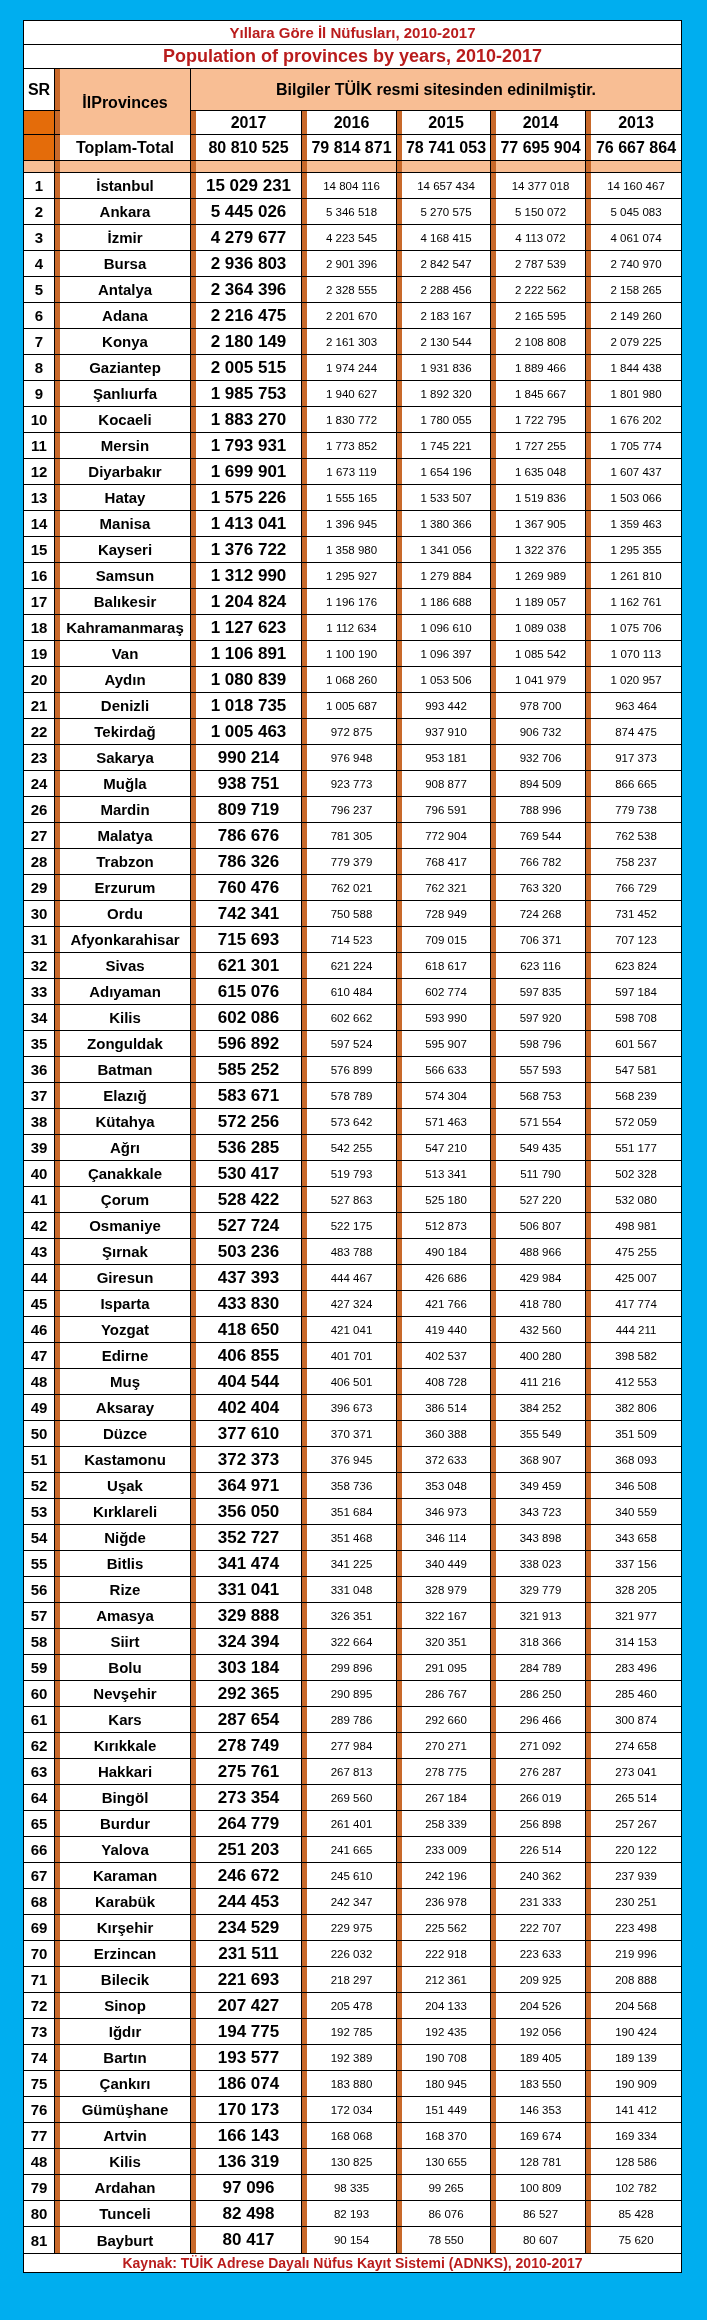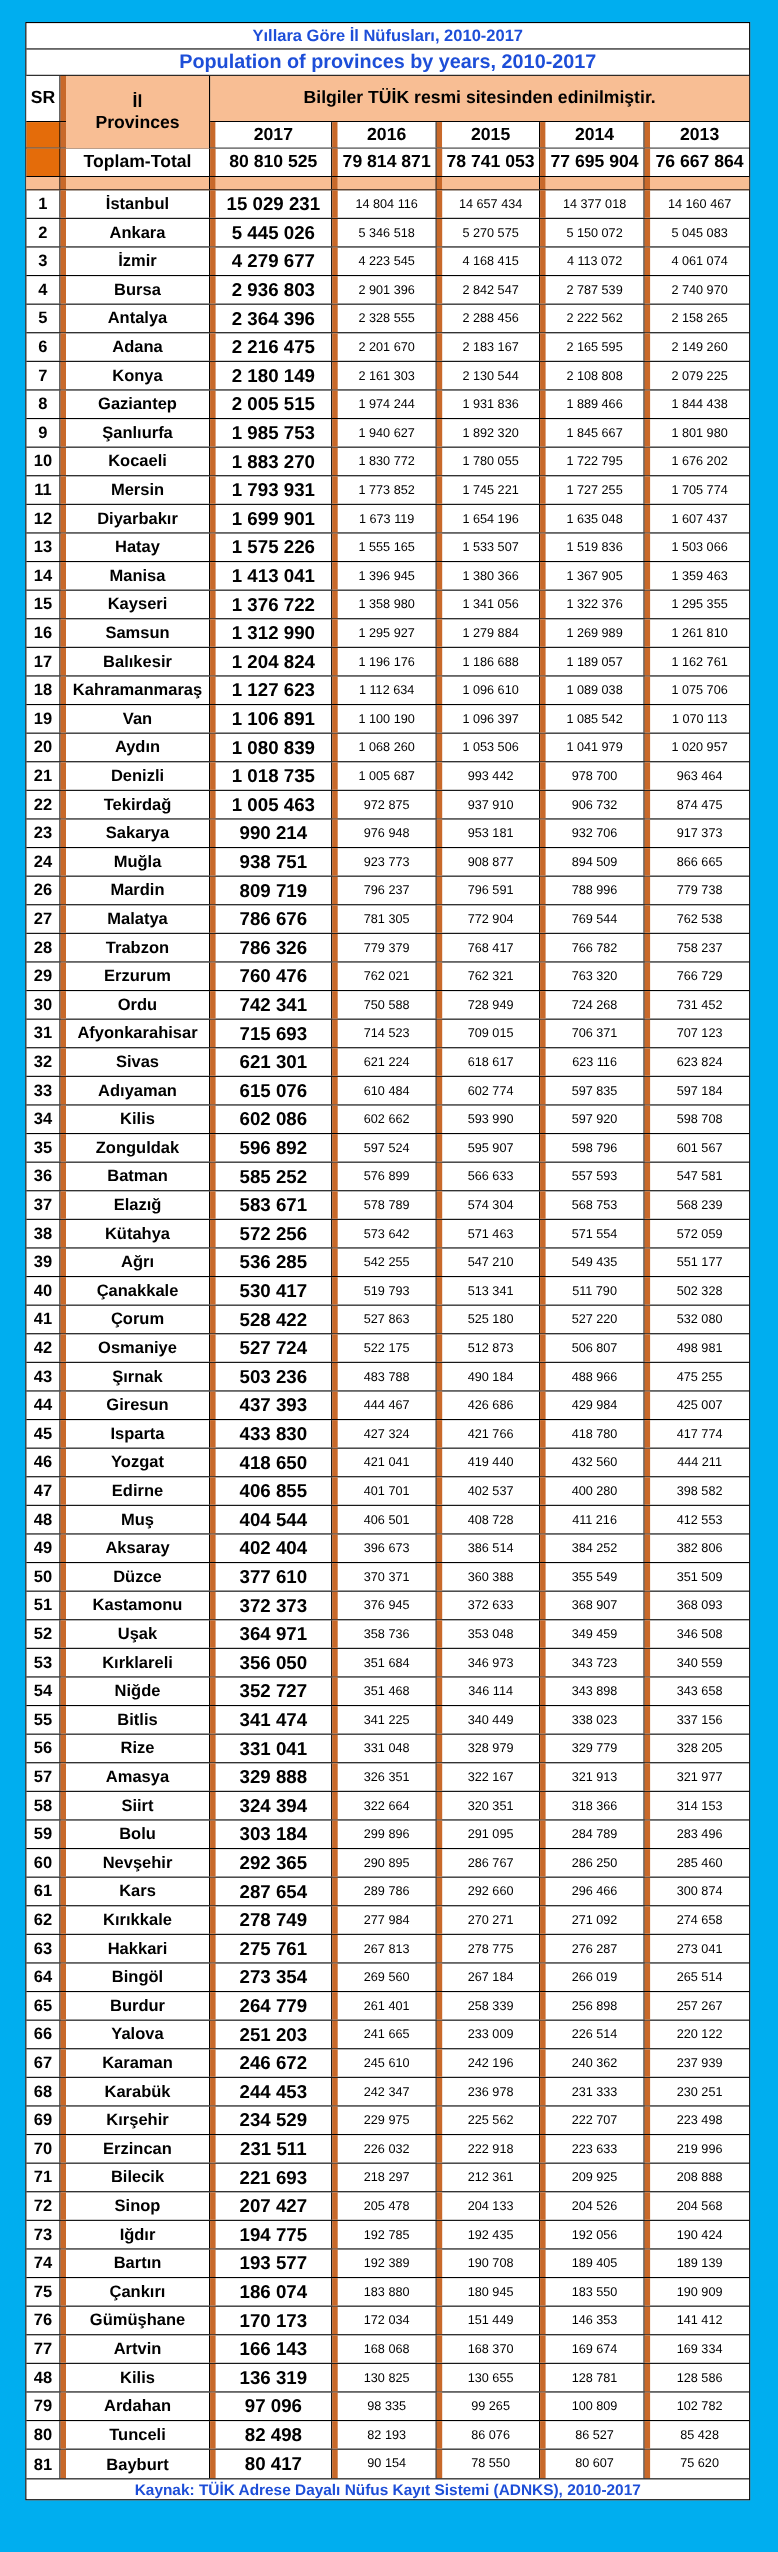--- a/index.html
+++ b/index.html
@@ -7,42 +7,42 @@
     width: 707px; height: 2320px; background: #00AEEF; position: relative; overflow: hidden;
     font-family: "Liberation Sans", "DejaVu Sans", sans-serif;
   }
   #sheet {
     position: absolute; left: 23px; top: 20px; width: 659px;
     background: #fff; border: 1px solid #000; box-sizing: border-box;
   }
   .row { display: flex; position: relative; box-sizing: border-box; border-bottom: 1px solid #000; }
   .row:last-child { border-bottom: none; }
   .full {
-    width: 100%; text-align: center; font-weight: bold; color: #1d4ed8;
+    width: 100%; text-align: center; font-weight: bold; color: #b91c1c;
     display: flex; align-items: center; justify-content: center;
   }
   .title-row { height: 24px; }
   .title-row .full { font-size: 15px; }
   .sub-row { height: 24px; }
   .sub-row .full { font-size: 18px; }
   .cell {
     box-sizing: border-box; display: flex; align-items: center; justify-content: center;
     text-align: center; color: #000; white-space: nowrap; overflow: hidden;
   }
   .sep { width: 5px; background: #C8692A; flex: 0 0 5px; }
   .c-sr { width: 31px; flex: 0 0 31px; font-weight: bold; font-size: 15px; }
   .c-il { width: 131px; flex: 0 0 131px; font-weight: bold; font-size: 15px; border-right: 1px solid #000; }
   .c-y17 { width: 106px; flex: 0 0 106px; font-weight: bold; font-size: 17px; border-right: 1px solid #000; }
   .c-y16 { width: 90px; flex: 0 0 90px; font-size: 11.5px; border-right: 1px solid #000; }
   .c-y15 { width: 89px; flex: 0 0 89px; font-size: 11.5px; border-right: 1px solid #000; }
   .c-y14 { width: 90px; flex: 0 0 90px; font-size: 11.5px; border-right: 1px solid #000; }
   .c-y13 { flex: 1 1 auto; font-size: 11.5px; }
   .c-sr { border-right: 1px solid #000; }
   .hdr1 { height: 42px; }
-  .hdr1 .c-il { background: #F8BE94; font-size: 16px; flex-direction: column; line-height: 19px; height: 66px; position: relative; z-index: 2; align-self: flex-start; }
+  .hdr1 .c-il { background: #F8BE94; font-size: 16px; flex-direction: row; line-height: 19px; height: 66px; position: relative; z-index: 2; align-self: flex-start; }
   .hdr1 .bilgiler { flex: 1 1 auto; background: #F8BE94; font-weight: bold; font-size: 16px; }
   .hdr1 .c-sr { background: #fff; font-size: 16px; }
   .yrow { height: 24px; }
   .yrow .c-sr { background: #E46C0A; }
   .yrow .c-il { background: transparent; border-right: 1px solid #000; }
   .yrow .yr { font-weight: bold; font-size: 16px; background: #fff; }
   .yrow .c-y13 { font-weight: bold; font-size: 16px; }
   .trow { height: 26px; }
   .trow .c-sr { background: #E46C0A; }
   .trow .c-il { font-size: 16px; }

